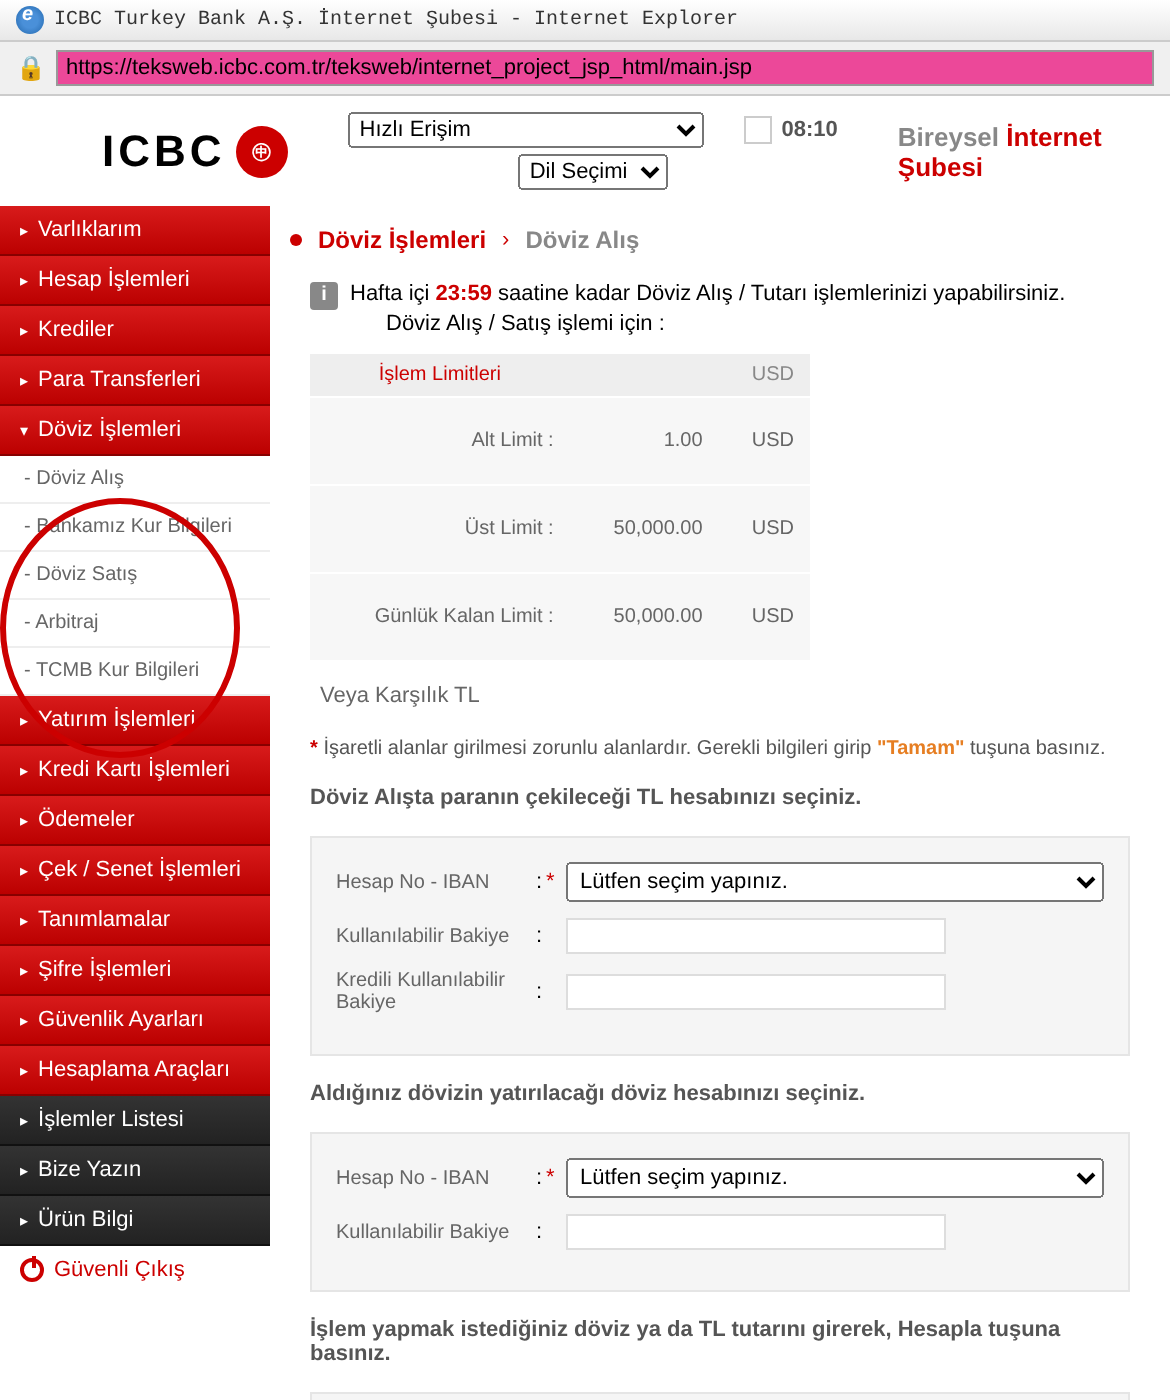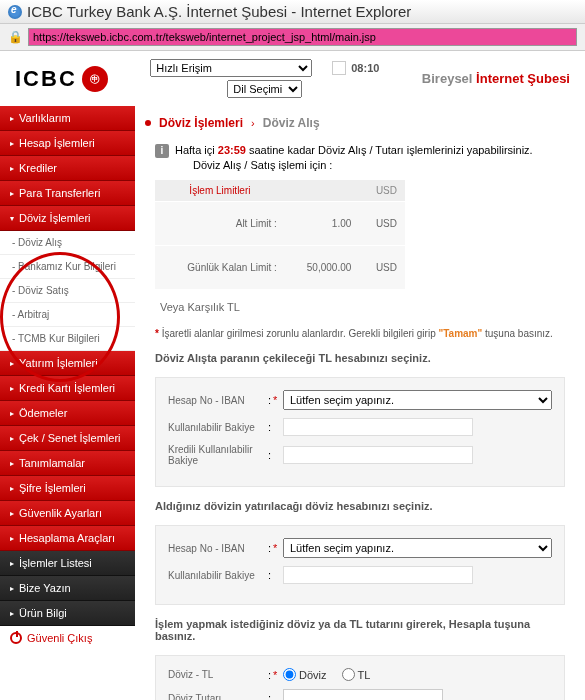--- a/index.html
+++ b/index.html
@@ -1,33 +1,33 @@
 <!DOCTYPE html>
 <html><head>
   <meta charset="utf-8">
   <style>
     * { margin: 0; padding: 0; box-sizing: border-box; font-family: Arial, sans-serif; }
     body { font-size: 11px; background: #fff; }
     
     .title-bar { background: linear-gradient(#fff, #e8e8e8); border-bottom: 1px solid #ccc; padding: 3px 8px; display: flex; align-items: center; gap: 5px; }
     .title-bar .ie-icon { width: 14px; height: 14px; background: radial-gradient(circle, #4a90d9 40%, #2266aa); border-radius: 50%; position: relative; }
     .title-bar .ie-icon::after { content: 'e'; color: #fff; font-size: 10px; position: absolute; top: -1px; left: 3px; font-style: italic; font-weight: bold; }
-    .title-text { font-size: 15px; color: #333; }
+    .title-text { font-size: 10px; color: #333; font-family: Liberation Mono, monospace; }
     
     .url-bar { background: #f0f0f0; border-bottom: 1px solid #ccc; padding: 4px 8px; display: flex; align-items: center; gap: 5px; }
     .url-bar input { flex: 1; border: 1px solid #999; padding: 2px 4px; font-size: 11px; background: #ec4899; }
     .lock-icon { color: #888; font-size: 12px; }
     
     .header { display: flex; align-items: center; padding: 8px 15px; gap: 30px; }
-    .logo { display: flex; align-items: flex-end; gap: 5px; }
+    .logo { display: flex; align-items: flex-end; gap: 5px; margin-left: 36px; }
     .logo-text { font-size: 22px; font-weight: bold; letter-spacing: 2px; }
     .logo-circle { width: 26px; height: 26px; background: #c00; border-radius: 50%; display: flex; align-items: center; justify-content: center; color: #fff; font-size: 10px; font-weight: bold; }
     .header-center { flex: 1; display: flex; flex-direction: column; align-items: center; gap: 3px; }
     .header-center select { font-size: 11px; padding: 1px; }
-    .quick-select { width: 162px; }
+    .quick-select { width: 178px; }
     .lang-select { width: 75px; }
     .time-block { display: flex; align-items: center; gap: 5px; }
     .time-box { width: 14px; height: 14px; border: 1px solid #ccc; }
     .time-text { font-size: 11px; font-weight: bold; color: #555; }
     .brand-text { font-size: 13px; }
     .brand-1 { color: #888; font-weight: bold; }
     .brand-2 { color: #c00; font-weight: bold; }
     
     .main { display: flex; }
     
@@ -219,20 +219,25 @@
             <th style="text-align:center">İşlem Limitleri</th>
             <th></th>
             <th>USD</th>
           </tr>
       <tr>
             <td>Alt Limit :</td>
             <td>1.00</td>
             <td>USD</td>
           </tr>
       <tr>
+            <td>Üst Limit :</td>
+            <td>50,000.00</td>
+            <td>USD</td>
+          </tr>
+      <tr>
             <td>Günlük Kalan Limit :</td>
             <td>50,000.00</td>
             <td>USD</td>
           </tr>
     </tbody>
       </table>
     <div class="or-text">Veya Karşılık TL</div>
 
     <div class="required-note">
       <span class="red-star">*</span> <span>İşaretli alanlar girilmesi zorunlu alanlardır. Gerekli bilgileri girip </span><span class="orange-text">"Tamam"</span><span> tuşuna basınız.</span>

